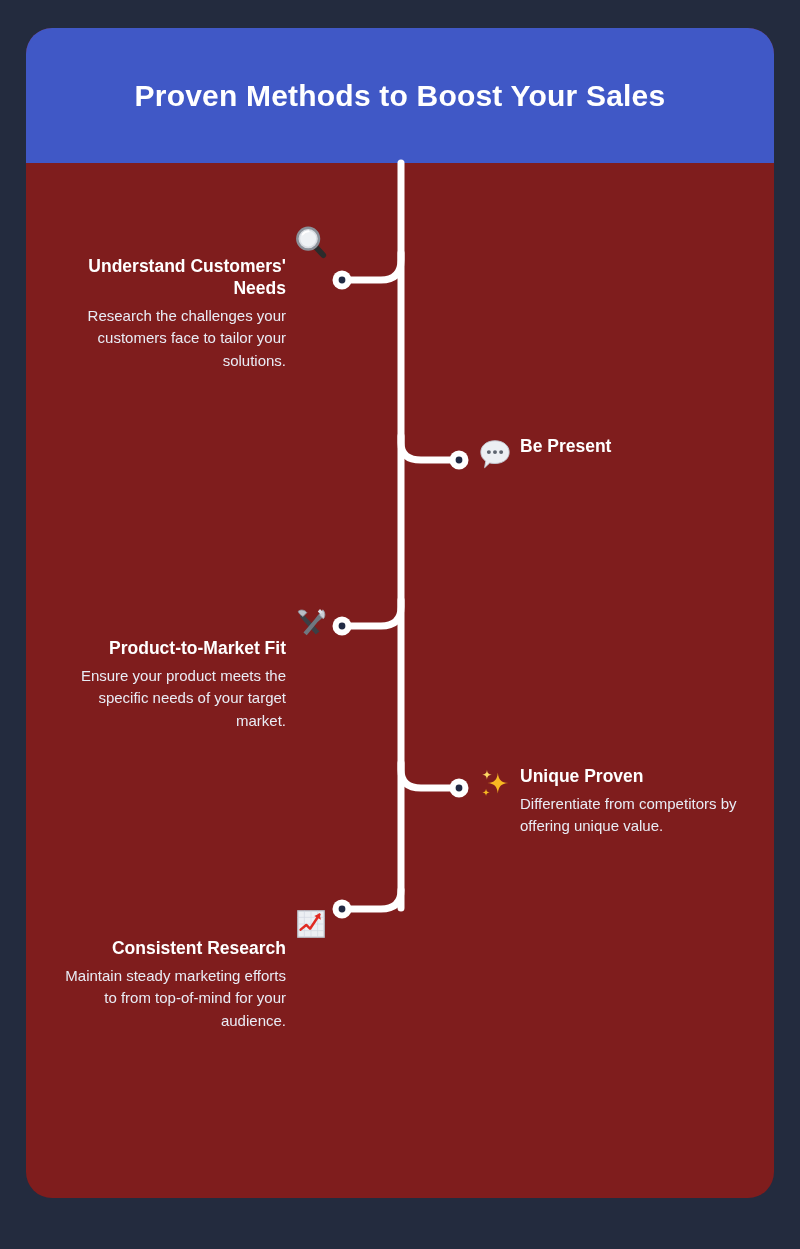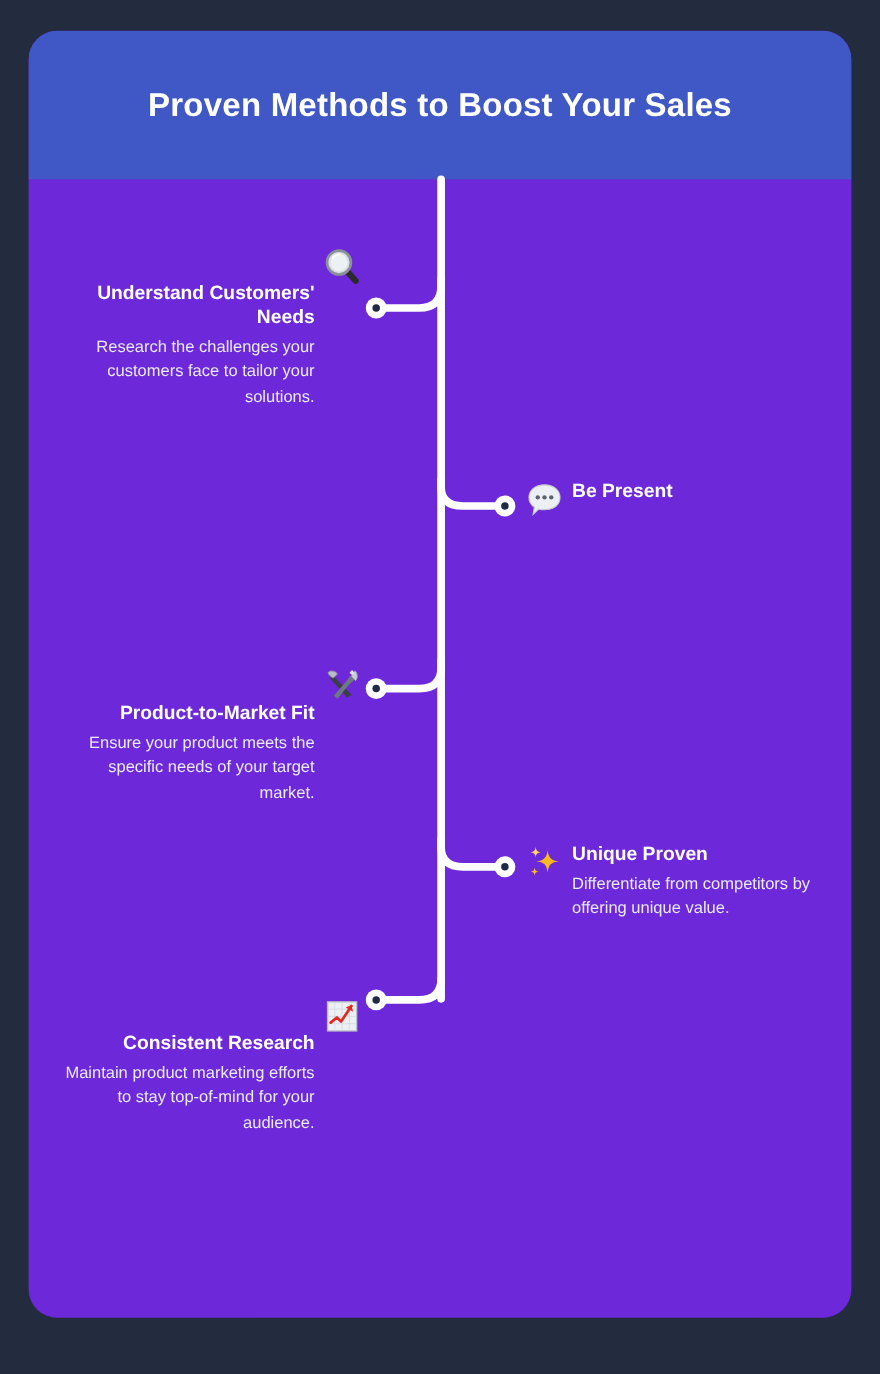--- a/index.html
+++ b/index.html
@@ -20,21 +20,21 @@
   }
 
   
   .card {
     position: absolute;
     left: 26px;
     top: 28px;
     width: 748px;
     height: 1170px;
     border-radius: 26px;
-    background: #6d28d9;
+    background: #7f1d1d;
     overflow: hidden;
   }
 
   
   .header-band {
     position: absolute;
     left: 0;
     top: 0;
     width: 748px;
     height: 135px;
@@ -255,19 +255,19 @@
           <line x1="25" y1="4" x2="25" y2="32"></line>
           <line x1="4" y1="11" x2="32" y2="11"></line>
           <line x1="4" y1="18" x2="32" y2="18"></line>
           <line x1="4" y1="25" x2="32" y2="25"></line>
         </g>
         <polyline points="7,24 13,19 17,23 27,8" fill="none" stroke="#e02a22" stroke-width="2.6" stroke-linecap="round" stroke-linejoin="round"></polyline>
         <polygon points="27,7 28.5,13.5 21.5,9.5" fill="#e02a22"></polygon>
       </svg>
       <div class="item-text">
         <span class="item-title">Consistent Research</span>
-        <span class="item-desc">Maintain product marketing efforts to stay top-of-mind for your audience.</span>
+        <span class="item-desc">Maintain steady marketing efforts to from top-of-mind for your audience.</span>
       </div>
     </div>
 
 
   </div>
 </div>
 
 </body></html>

